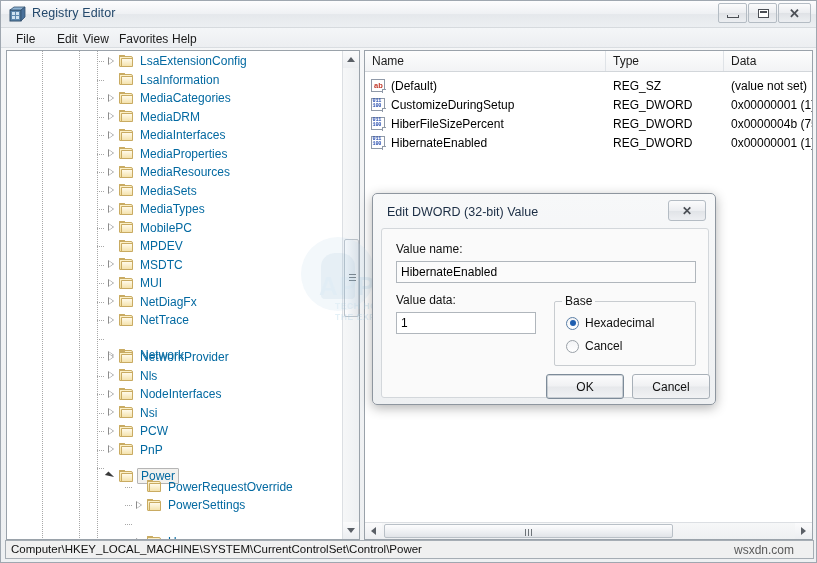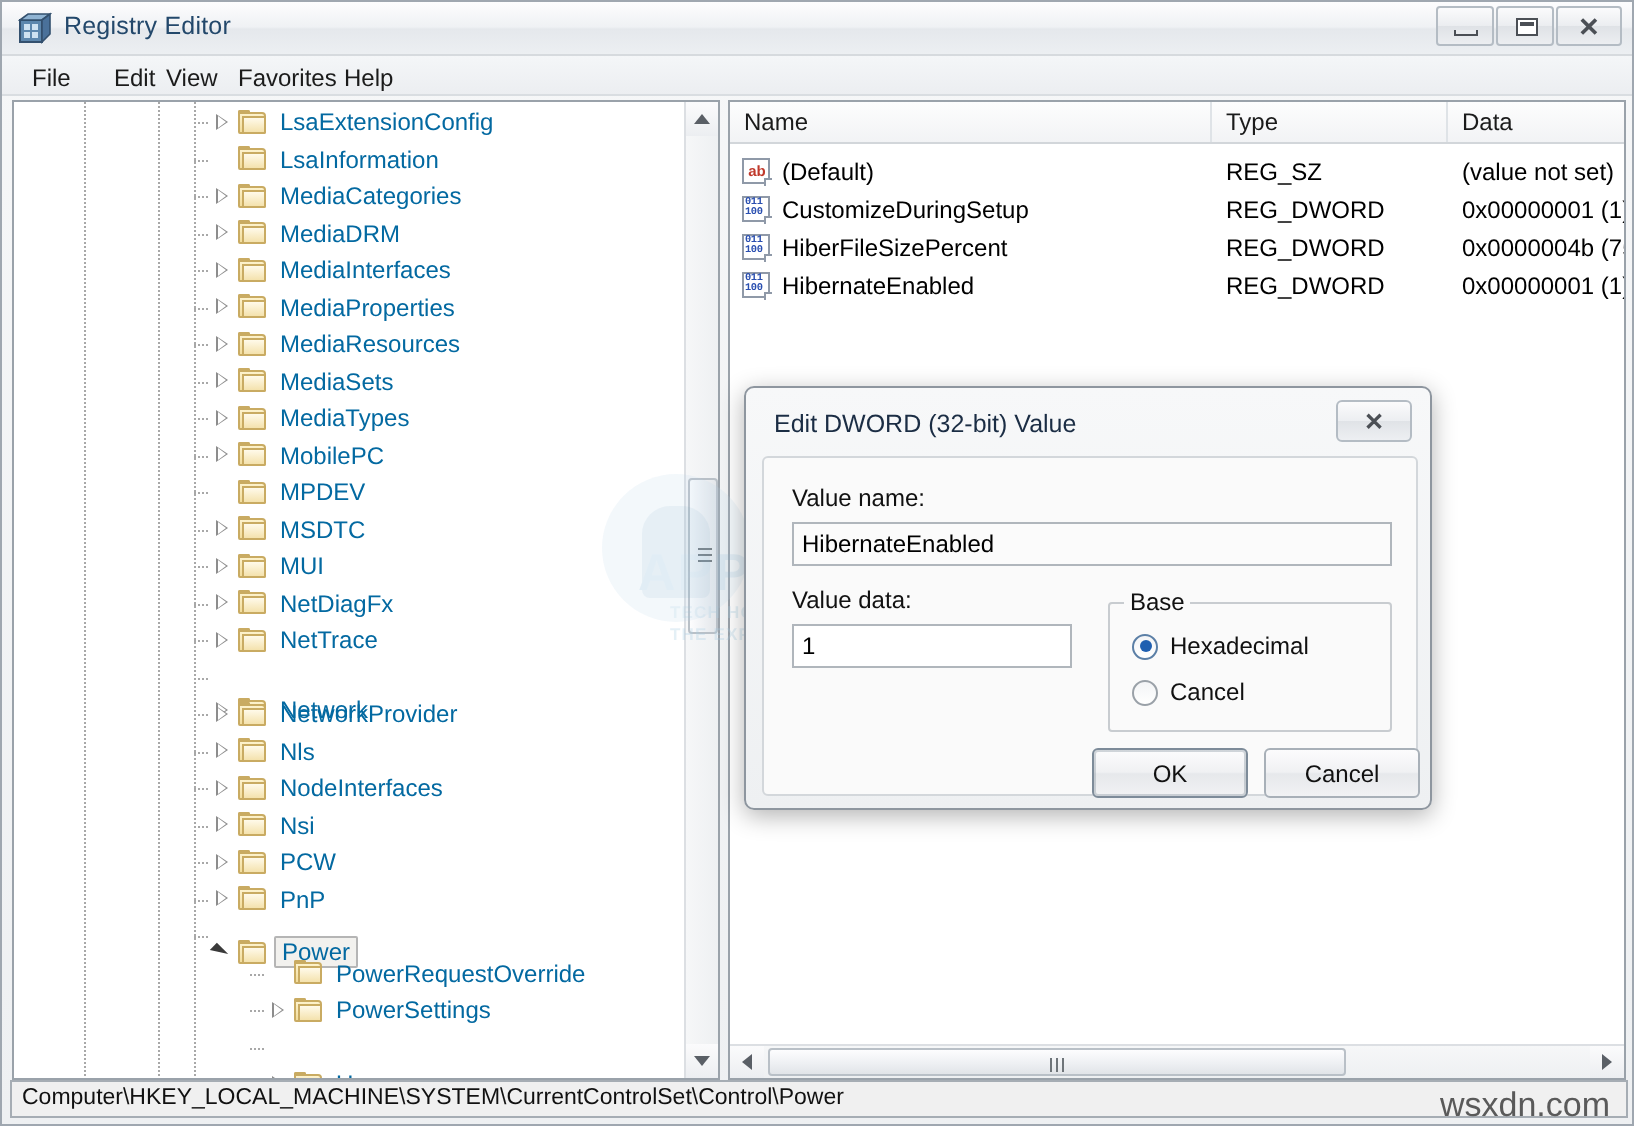--- a/index.html
+++ b/index.html
@@ -223,21 +223,21 @@
   .grip-h{position:absolute;top:4px;left:50%;margin-left:-4px;width:8px;height:7px;
     background-image:repeating-linear-gradient(to right,#6e7479 0 1px,transparent 1px 3px);}
 
   
   .statusbar{
     position:absolute;left:4px;bottom:3px;width:809px;height:19px;
     background:#f0f0f0;border:1px solid #a6adb4;
     box-sizing:border-box;
   }
   .status-text{position:absolute;left:5px;top:2px;font-size:11.5px;color:#111;white-space:nowrap;}
-  .status-brand{position:absolute;right:8px;top:2px;font-size:17px;color:#5a5a5a;white-space:nowrap;}
+  .status-brand{position:absolute;right:19px;top:2px;font-size:12px;color:#5a5a5a;white-space:nowrap;}
 
   
   .watermark{
     position:absolute;left:300px;top:222px;width:290px;height:120px;
     pointer-events:none;opacity:.30;
   }
   .wm-text{
     position:absolute;left:18px;top:48px;
     font-size:26px;font-weight:bold;color:#9fc6df;letter-spacing:1px;
     font-family:"Liberation Sans",sans-serif;

